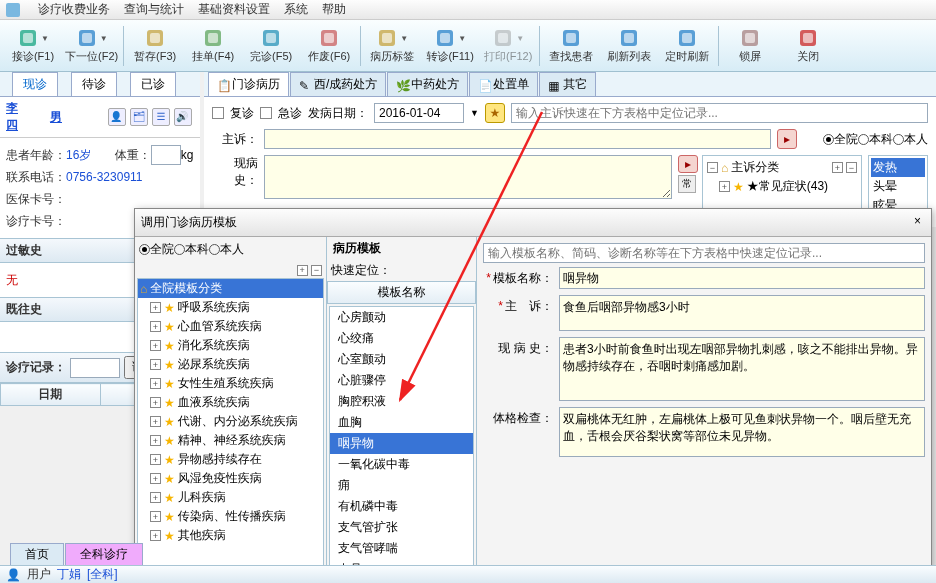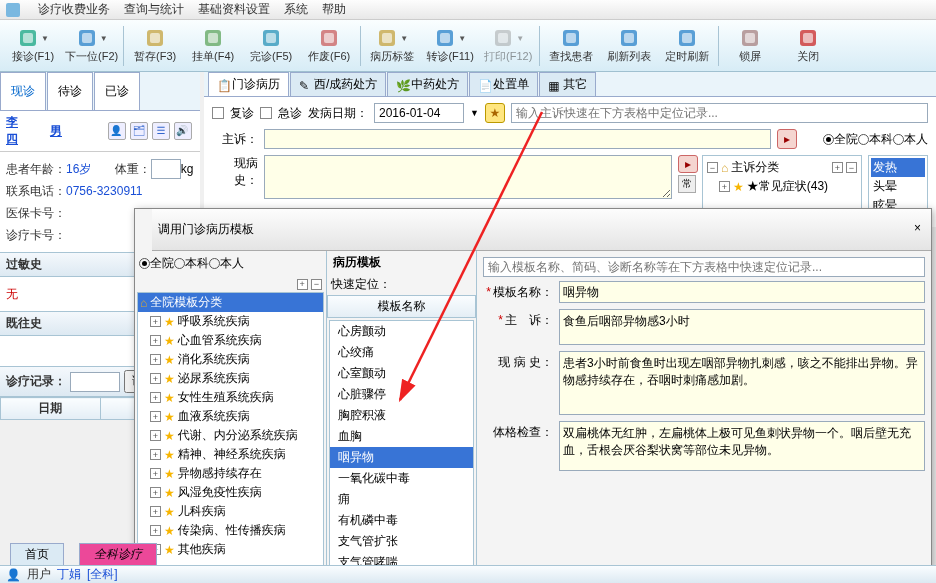--- a/index.html
+++ b/index.html
@@ -9,21 +9,21 @@
 .app-icon { width: 14px; height: 14px; background: #7ab8e0; border-radius: 2px; margin-right: 4px; }
 .toolbar { background: linear-gradient(#fafeff,#d7ecf6); height: 52px; display: flex; align-items: center; padding: 2px 4px; border-bottom: 1px solid #a0c0d0; }
 .tbtn { display: flex; flex-direction: column; align-items: center; justify-content: center; min-width: 58px; height: 48px; border: 1px solid transparent; border-radius: 3px; cursor: pointer; padding: 2px; }
 .tbtn .ico { width: 22px; height: 22px; display: flex; align-items: center; justify-content: center; }
 .tbtn .lbl { font-size: 11px; color: #333; white-space: nowrap; }
 .tbtn .wrap { display: flex; align-items: center; gap: 2px; }
 .tbtn .dd { font-size: 8px; color: #555; }
 .sep { width: 1px; height: 40px; background: #a8c4d4; margin: 0 2px; }
 .left-col { position: absolute; left: 0; top: 72px; width: 200px; }
 .consult-tabs { display: flex; background: #eaf4fa; border-bottom: 1px solid #9ac; }
-.consult-tabs div { padding: 10px 10px; border: 1px solid #9ac; border-bottom: none; background: #fff; margin-right: 1px; cursor: pointer; }
+.consult-tabs div { padding: 3px 10px; border: 1px solid #9ac; border-bottom: none; background: #fff; margin-right: 1px; cursor: pointer; margin-left: 12px; }
 .consult-tabs div.active { background: #fff; color: #06c; }
 .nav-icons { float: right; display: flex; gap: 4px; padding: 2px; }
 .nav-icons span { display: inline-block; width: 18px; height: 18px; border: 1px solid #aaa; border-radius: 2px; background: #eef; text-align: center; line-height: 16px; font-size: 10px; color: #36c; cursor: pointer; }
 .patient-row { padding: 3px 6px; border-bottom: 1px solid #ccc; display: flex; align-items: center; gap: 22px; background: #fff; }
 .pat-name { color: #1a4fd6; font-weight: bold; text-decoration: underline; }
 .p-info { padding: 6px; background: #fff; font-size: 12px; line-height: 22px; }
 .p-info .lbl2 { color: #333; }
 .p-info .val { color: #1a4fd6; }
 .section-h { background: linear-gradient(#f4f8fc,#dde9f2); border-top: 1px solid #a8c4d4; border-bottom: 1px solid #a8c4d4; padding: 3px 6px; color: #333; font-weight: bold; }
 .rec-table { width: 100%; border-collapse: collapse; font-size: 11px; }
@@ -43,36 +43,36 @@
 .filter-row { display: flex; align-items: center; margin: 4px 0; padding-left: 4px; }
 .radio { width: 11px; height: 11px; border: 1px solid #555; border-radius: 50%; display: inline-block; position: relative; }
 .radio.on::after { content: ''; position: absolute; left: 2px; top: 2px; width: 5px; height: 5px; background: #000; border-radius: 50%; }
 .tree { background: #fff; border: 1px solid #a8c4d4; padding: 2px; font-size: 12px; }
 .tree-item { display: flex; align-items: center; gap: 3px; padding: 1px 2px; cursor: pointer; white-space: nowrap; }
 .tree-item.sel { background: #3874d6; color: #fff; }
 .tree-exp { width: 11px; height: 11px; border: 1px solid #888; display: inline-flex; align-items: center; justify-content: center; font-size: 9px; color: #555; background: #fff; }
 .tree-star { color: #f7b500; font-size: 12px; }
 .tree-home { color: #d7a838; }
 .modal { position: absolute; left: 134px; top: 208px; width: 798px; height: 362px; background: #f4f4f4; border: 1px solid #888; box-shadow: 2px 2px 8px rgba(0,0,0,.3); }
-.modal-title { background: linear-gradient(#fdfdfd,#e4e4e4); padding: 12px 6px; display: flex; justify-content: space-between; border-bottom: 1px solid #aaa; margin-left: 17px; }
+.modal-title { background: linear-gradient(#fdfdfd,#e4e4e4); padding: 5px 6px; display: flex; justify-content: space-between; border-bottom: 1px solid #aaa; }
 .modal-body { display: flex; height: calc(100% - 22px); }
 .m-left { width: 192px; border-right: 1px solid #a8c4d4; display: flex; flex-direction: column; }
 .m-mid { width: 150px; border-right: 1px solid #a8c4d4; display: flex; flex-direction: column; }
 .m-right { flex: 1; padding: 6px; }
 .list-box { flex: 1; overflow: auto; background: #fff; border: 1px solid #a8c4d4; margin: 2px; }
 .list-item { padding: 2px 8px; cursor: pointer; }
 .list-item.sel { background: #3874d6; color: #fff; }
 .grid-h { background: linear-gradient(#fafdff,#e4eef5); border: 1px solid #a8c4d4; text-align: center; padding: 2px; }
 .form-grid { display: grid; grid-template-columns: 70px 1fr; gap: 6px; align-items: start; }
 .form-grid .fl { text-align: right; padding-top: 3px; }
 .form-grid .req { color: #c00; margin-right: 2px; }
 .form-grid textarea, .form-grid input { width: 100%; border: 1px solid #9ab; background: #ffffe8; padding: 3px; font-family: inherit; font-size: 12px; resize: none; }
-.bottom-tabs { position: absolute; left: 0; bottom: 18px; display: flex; gap: 15px; padding-left: 10px; }
+.bottom-tabs { position: absolute; left: 0; bottom: 18px; display: flex; gap: 1px; padding-left: 10px; }
 .bottom-tabs div { padding: 2px 14px; border: 1px solid #9ac; border-bottom: none; background: #dbeaf4; cursor: pointer; }
-.bottom-tabs div.active { background: #ec4899; font-style: italic; }
+.bottom-tabs div.active { background: #f0abfc; }
 .statusbar { position: absolute; left: 0; bottom: 0; right: 0; height: 18px; background: linear-gradient(#fafdff,#dce9f2); border-top: 1px solid #a8c4d4; display: flex; align-items: center; padding-left: 6px; gap: 6px; font-size: 11px; color: #333; }
 .arrow-overlay { position: absolute; pointer-events: none; z-index: 100; }
 svg.ico-svg { width: 22px; height: 22px; }
 </style>
 </head>
 <body>
 
 <div class="menubar">
   <span class="app-icon"></span>
   <span>诊疗收费业务</span>

